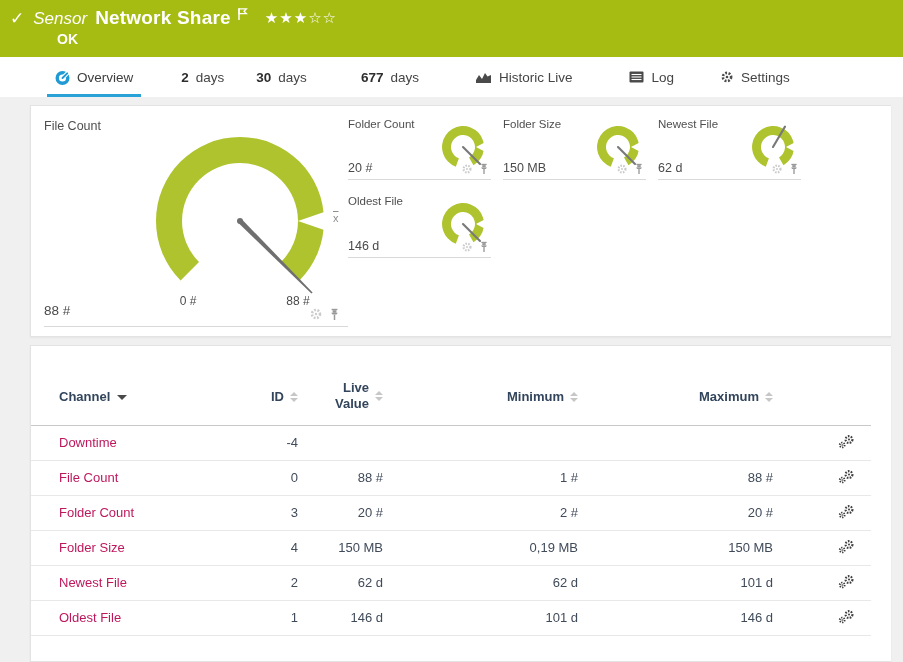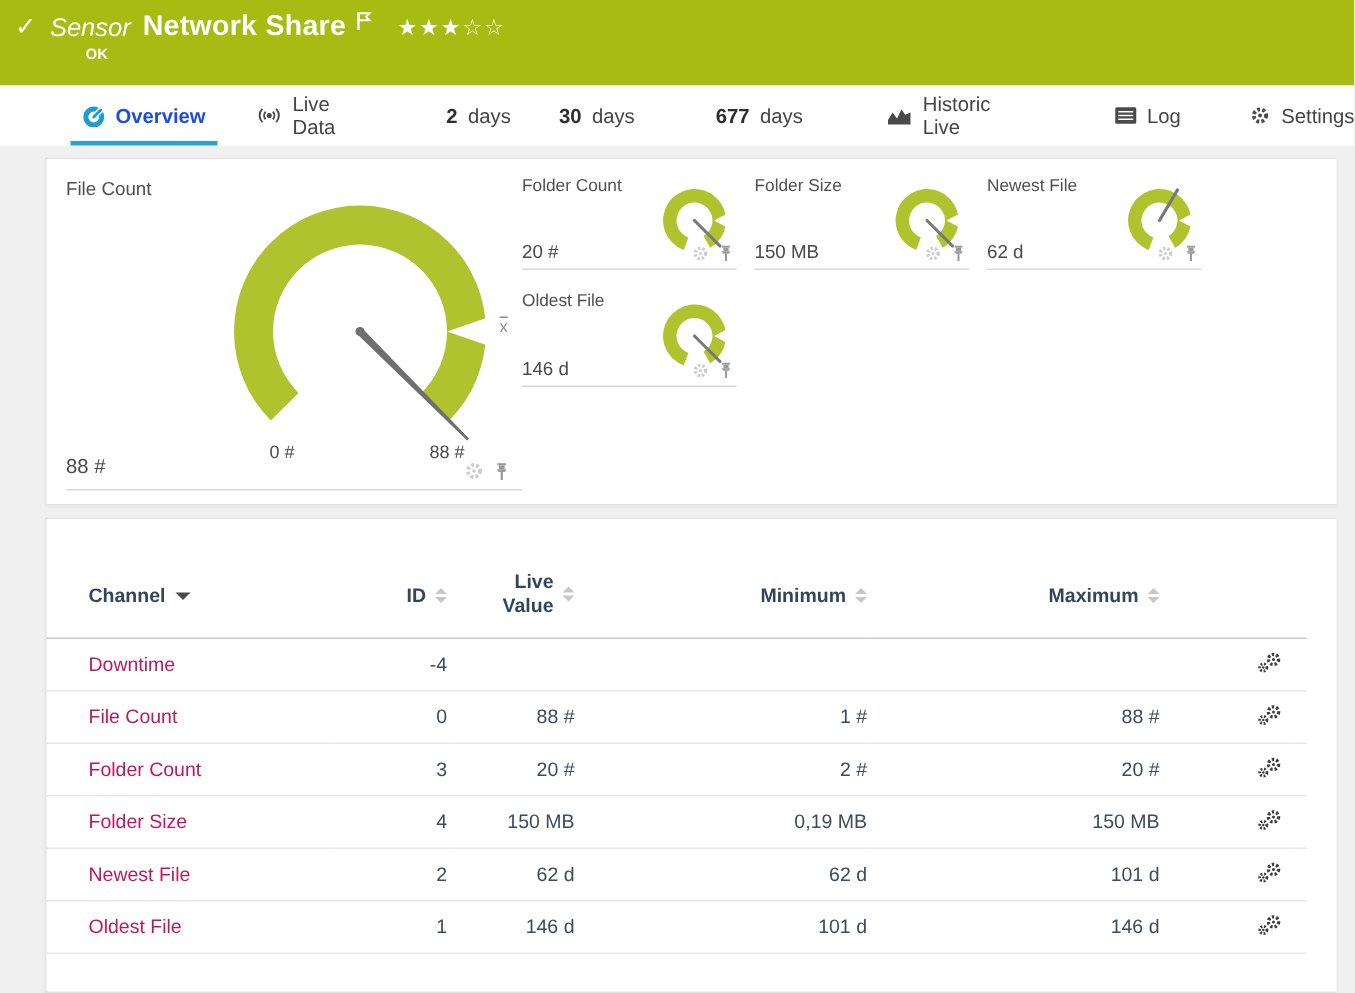--- a/index.html
+++ b/index.html
@@ -7,27 +7,27 @@
     font-family:"Liberation Sans","DejaVu Sans",sans-serif;font-size:13px;color:#474747;}
 
   
   .topbar{position:absolute;left:0;top:0;width:100%;height:57px;background:#a6bc13;color:#fff;}
   .topbar .line1{position:absolute;left:10px;top:7px;display:flex;align-items:flex-start;white-space:nowrap;}
   .check{font-family:"DejaVu Sans",sans-serif;font-size:17px;font-weight:bold;margin:1px 9px 0 0;}
   .kind{font-style:italic;font-size:17px;margin:2px 8px 0 0;}
   .sensor-title{font-weight:bold;font-size:19px;letter-spacing:.2px;}
   .flag{margin:0 0 0 5px;}
   .stars{font-family:"DejaVu Sans",sans-serif;font-size:15px;letter-spacing:1px;margin:2px 0 0 16px;}
-  .status-ok{position:absolute;left:57px;top:31px;font-weight:bold;font-size:10px;}
+  .status-ok{position:absolute;left:57px;top:31px;font-weight:bold;font-size:14px;}
 
   
   .tabs{position:absolute;left:0;top:57px;width:100%;height:40px;background:#fff;display:flex;align-items:stretch;}
   .tab{position:relative;display:flex;align-items:center;gap:7px;color:#454545;font-size:13.5px;cursor:default;}
   .tab b{color:#2e2e2e;}
-  .tab.active{font-weight:bold;color:#1d4ed8;align-items:center;}
+  .tab.active{font-weight:normal;color:#404040;align-items:center;}
   .tab.active::after{content:"";position:absolute;left:-8px;right:-8px;bottom:0;height:3px;background:#29a3d7;}
   .tab .ticon{display:inline-flex;align-items:center;}
 
   
   .panel{position:absolute;left:30px;right:12px;background:#fff;border:1px solid #e3e3e3;border-right:none;
     box-shadow:0 1px 2px rgba(0,0,0,.05);}
   .gauge-panel{top:105px;height:230px;}
   .table-panel{top:345px;bottom:0;}
 
   
@@ -91,32 +91,20 @@
     <div class="tab active" style="margin-left:55px">
       <span class="ticon">
         <svg width="15" height="15" viewBox="0 0 15 15">
           <circle cx="7.5" cy="8" r="5.3" fill="none" stroke="#1f9ad4" stroke-width="3.4"></circle>
           <line x1="7.5" y1="8" x2="13.4" y2="2.1" stroke="#fff" stroke-width="4"></line>
           <line x1="7.5" y1="8" x2="12.2" y2="3.3" stroke="#1f9ad4" stroke-width="1.9" stroke-linecap="round"></line>
         </svg>
       </span>
       <span>Overview</span>
     </div>
-    <div class="tab" style="margin-left:34px">
-      <span class="ticon">
-        <svg width="17" height="14" viewBox="0 0 17 14">
-          <circle cx="8.5" cy="7" r="1.7" fill="#4a4a4a"></circle>
-          <path d="M6.1 4.5 A3.6 3.6 0 0 0 6.1 9.5" fill="none" stroke="#4a4a4a" stroke-width="1.3"></path>
-          <path d="M3.9 2.6 A6.2 6.2 0 0 0 3.9 11.4" fill="none" stroke="#4a4a4a" stroke-width="1.3"></path>
-          <path d="M10.9 4.5 A3.6 3.6 0 0 1 10.9 9.5" fill="none" stroke="#4a4a4a" stroke-width="1.3"></path>
-          <path d="M13.1 2.6 A6.2 6.2 0 0 1 13.1 11.4" fill="none" stroke="#4a4a4a" stroke-width="1.3"></path>
-        </svg>
-      </span>
-      <span>Live Data</span>
-    </div>
     <div class="tab" style="margin-left:48px">
       <b>2</b>
       <span>days</span>
     </div>
     <div class="tab" style="margin-left:32px">
       <b>30</b>
       <span>days</span>
     </div>
     <div class="tab" style="margin-left:54px">
       <b>677</b>

